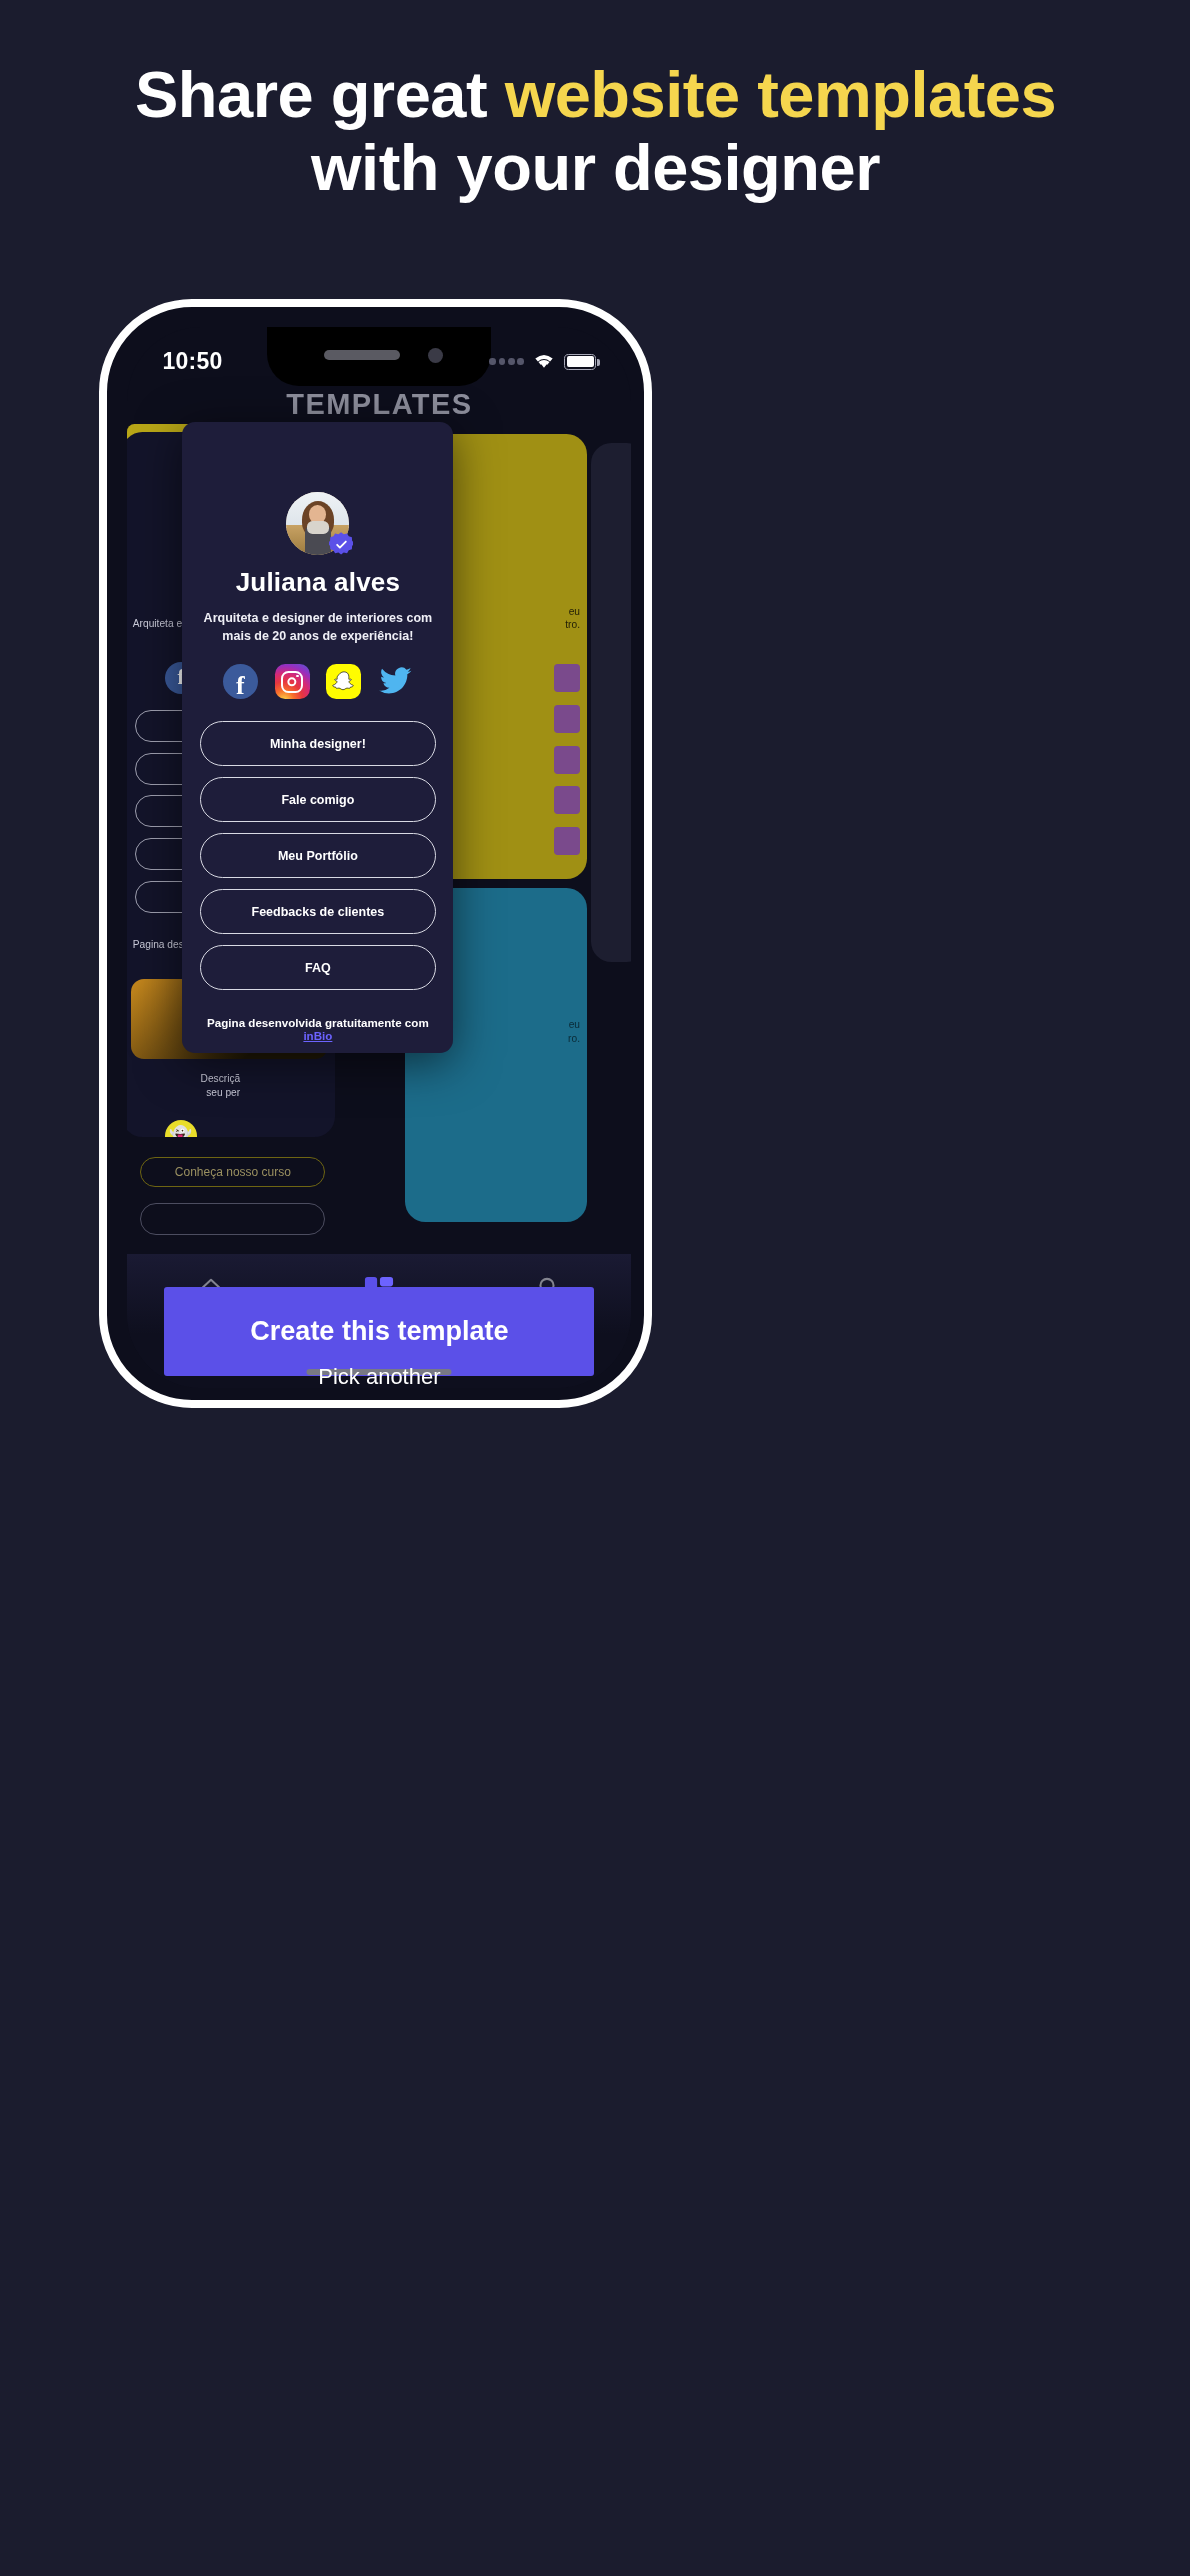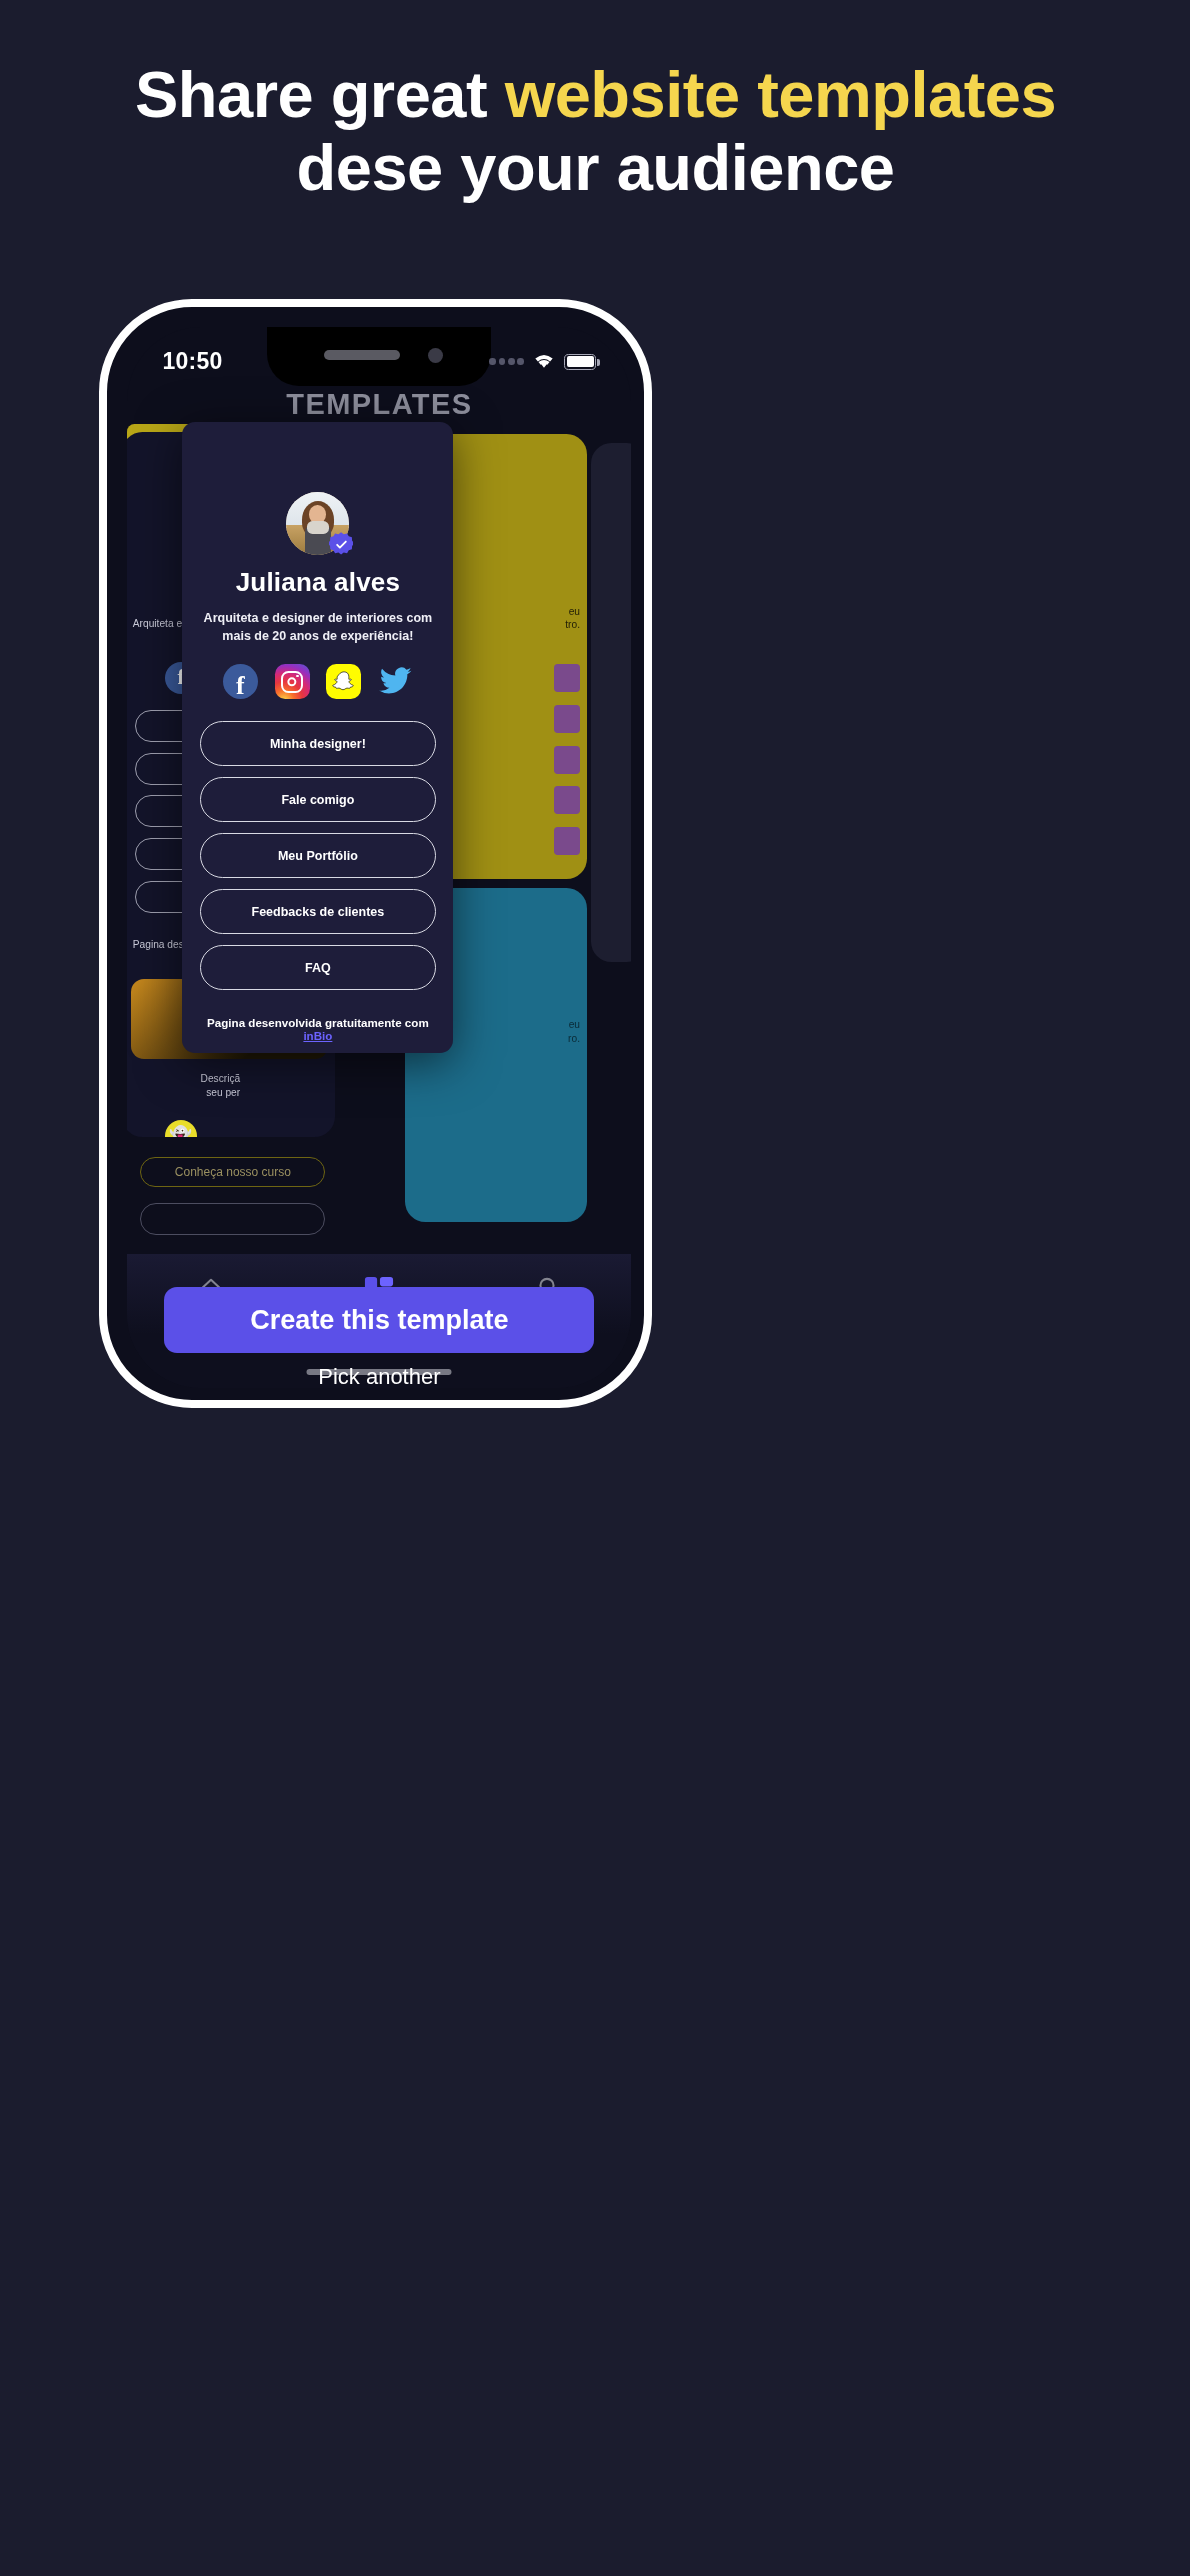--- a/index.html
+++ b/index.html
@@ -366,23 +366,23 @@
     font-weight:bold;
     padding-bottom:16.7px;
   }
   .modal-footer a { color:#6C63FF; text-decoration:underline; }
 
   
   .cta {
     position:absolute;
     left:37px; top:960px;
     width:430px;
-    height:66px;
+    height:89px;
     background:#5B50E8;
-    border-radius:13px;
+    border-radius:3px;
     color:#FFFFFF;
     font-size:27px;
     font-weight:600;
     display:flex; align-items:center; justify-content:center;
     z-index:20;
   }
 
   
   .bottomnav {
     position:absolute;
@@ -426,21 +426,21 @@
     text-decoration:underline;
     text-underline-offset:5.6px;
     z-index:26;
     white-space:nowrap;
   }
 </style>
 </head>
 <body>
 
 <div class="headline">
-  <span>Share great </span><span class="hl-accent">website</span><span> </span><span class="hl-accent">templates</span><span> dese your audience</span>
+  <span>Share great </span><span class="hl-accent">website</span><span> </span><span class="hl-accent">templates</span><span> with your designer</span>
 </div>
 
 <div class="phone-wrap">
   <div class="phone-frame">
     <div class="phone-screen">
 
       <div class="notch">
         <div class="notch-speaker"></div>
         <div class="notch-cam"></div>
       </div>

